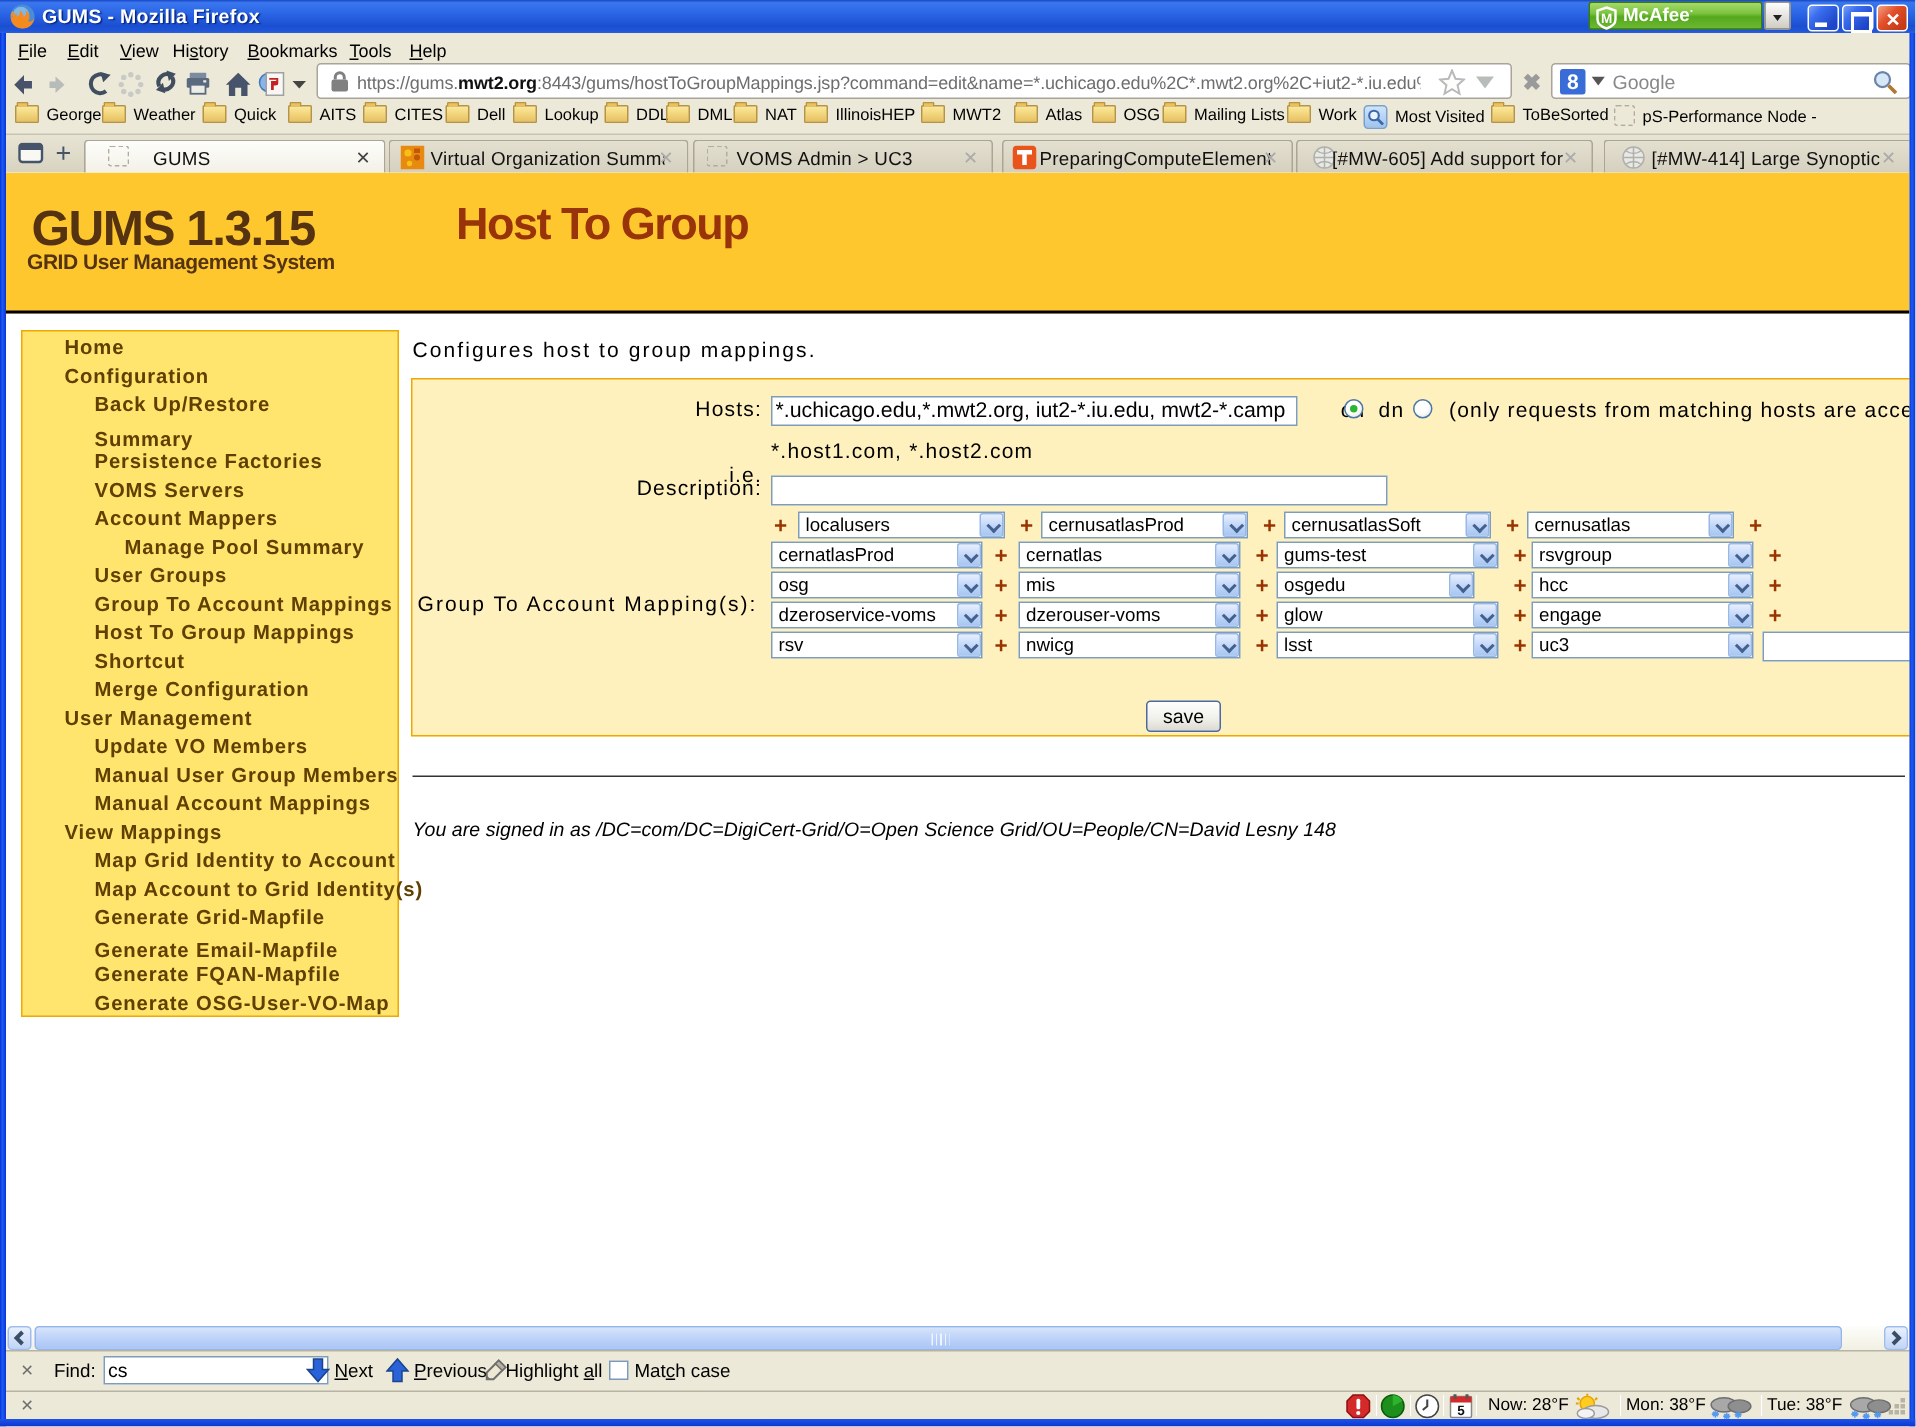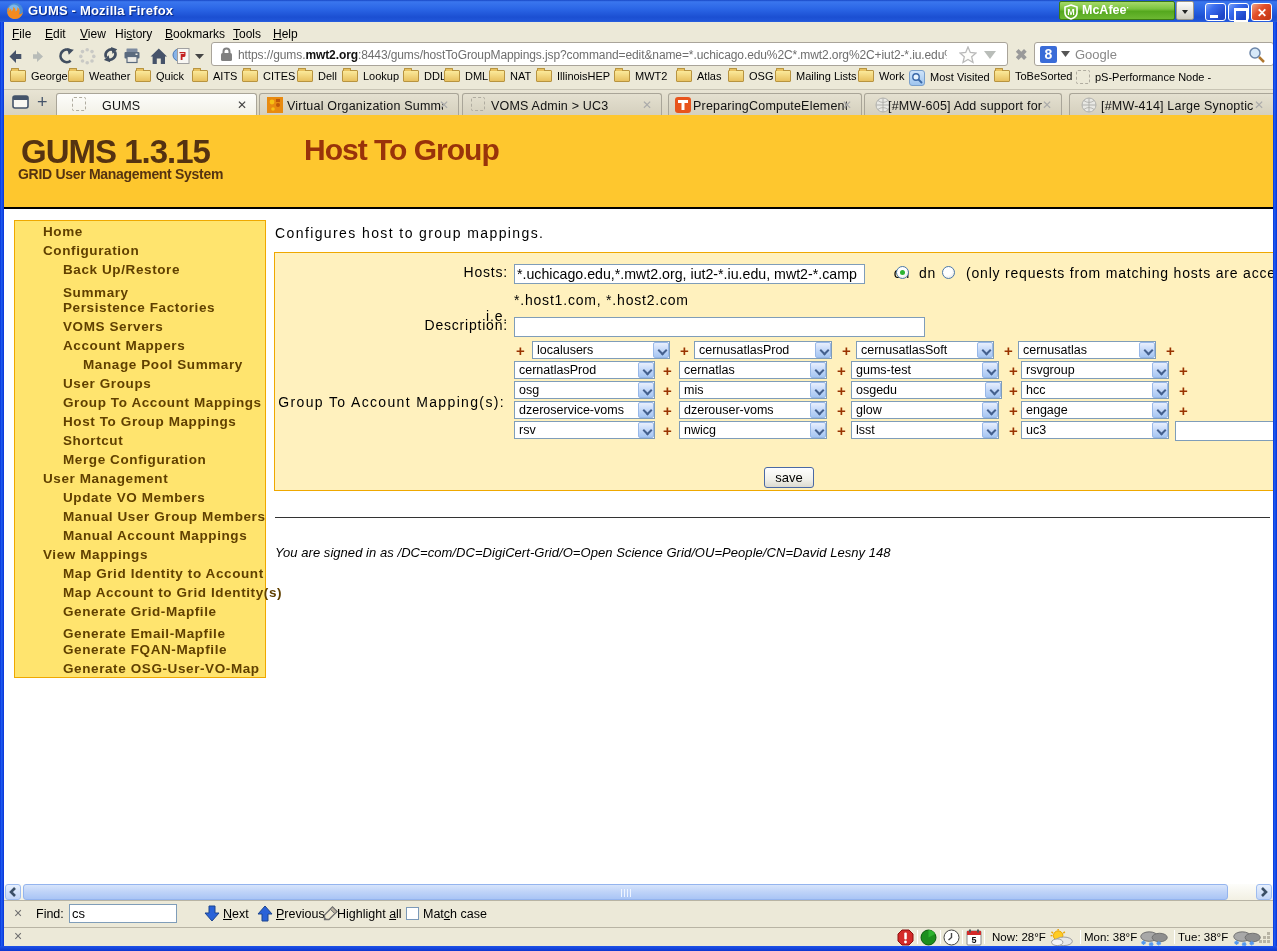--- a/index.html
+++ b/index.html
@@ -377,21 +377,21 @@
       <span class="xpsel" style="left:239px;top:128px;width:141px;">
           <span class="stext">osg</span>
           <span class="sbtn"></span>
         </span>
       <span class="plus" style="left:388px;top:129px;">+</span>
       <span class="xpsel" style="left:404px;top:128px;width:148px;">
           <span class="stext">mis</span>
           <span class="sbtn"></span>
         </span>
       <span class="plus" style="left:562px;top:129px;">+</span>
-      <span class="xpsel" style="left:576px;top:128px;width:151px;">
+      <span class="xpsel" style="left:576px;top:128px;width:132px;">
           <span class="stext">osgedu</span>
           <span class="sbtn"></span>
         </span>
       <span class="plus" style="left:734px;top:129px;">+</span>
       <span class="xpsel" style="left:746px;top:128px;width:148px;">
           <span class="stext">hcc</span>
           <span class="sbtn"></span>
         </span>
       <span class="plus" style="left:904px;top:129px;">+</span>
 
@@ -452,21 +452,21 @@
       <div style="position:absolute;left:597px;top:4px;width:12px;height:8px;background:repeating-linear-gradient(90deg,#eef4ff 0,#eef4ff 1px,transparent 1px,transparent 3px);"></div>
     </div>
   <div class="sbtn2" style="left:1252px;"><svg width="14" height="14" viewBox="0 0 14 14">
         <path d="M5 3 L9 7 L5 11" fill="none" stroke="#3a4e66" stroke-width="2.6"></path>
       </svg></div>
 </div>
 
 <div class="abs" id="findbar">
   <span class="abs" style="left:10px;top:4px;font-size:14px;color:#6e6e6e;">×</span>
   <span class="abs" style="left:32px;top:6px;">Find:</span>
-  <input type="text" value="cs" style="left: 65px; top: 3px; width: 108px; height: 19px;">
+  <input type="text" value="cs" style="left: 65px; top: 3px; width: 150px; height: 19px;">
   <svg class="abs" style="left:200px;top:4px" width="16" height="17" viewBox="0 0 16 17">
       <path d="M5 1 L11 1 L11 8 L15 8 L8 16 L1 8 L5 8 Z" fill="#2a62d8" stroke="#1b448f"></path>
     </svg>
   <span class="abs" style="left:219px;top:6px;"><u>N</u>ext</span>
   <svg class="abs" style="left:253px;top:4px" width="16" height="17" viewBox="0 0 16 17">
       <path d="M5 16 L11 16 L11 9 L15 9 L8 1 L1 9 L5 9 Z" fill="#2a62d8" stroke="#1b448f"></path>
     </svg>
   <span class="abs" style="left:272px;top:6px;"><u>P</u>revious</span>
   <svg class="abs" style="left:318px;top:4px" width="17" height="17" viewBox="0 0 17 17">
       <path d="M10.5 2 L15 6.5 L7 14.5 L2.5 14.5 L2.5 10 Z" fill="#efe9d4" stroke="#6e6e6e" stroke-width="1.3"></path>

